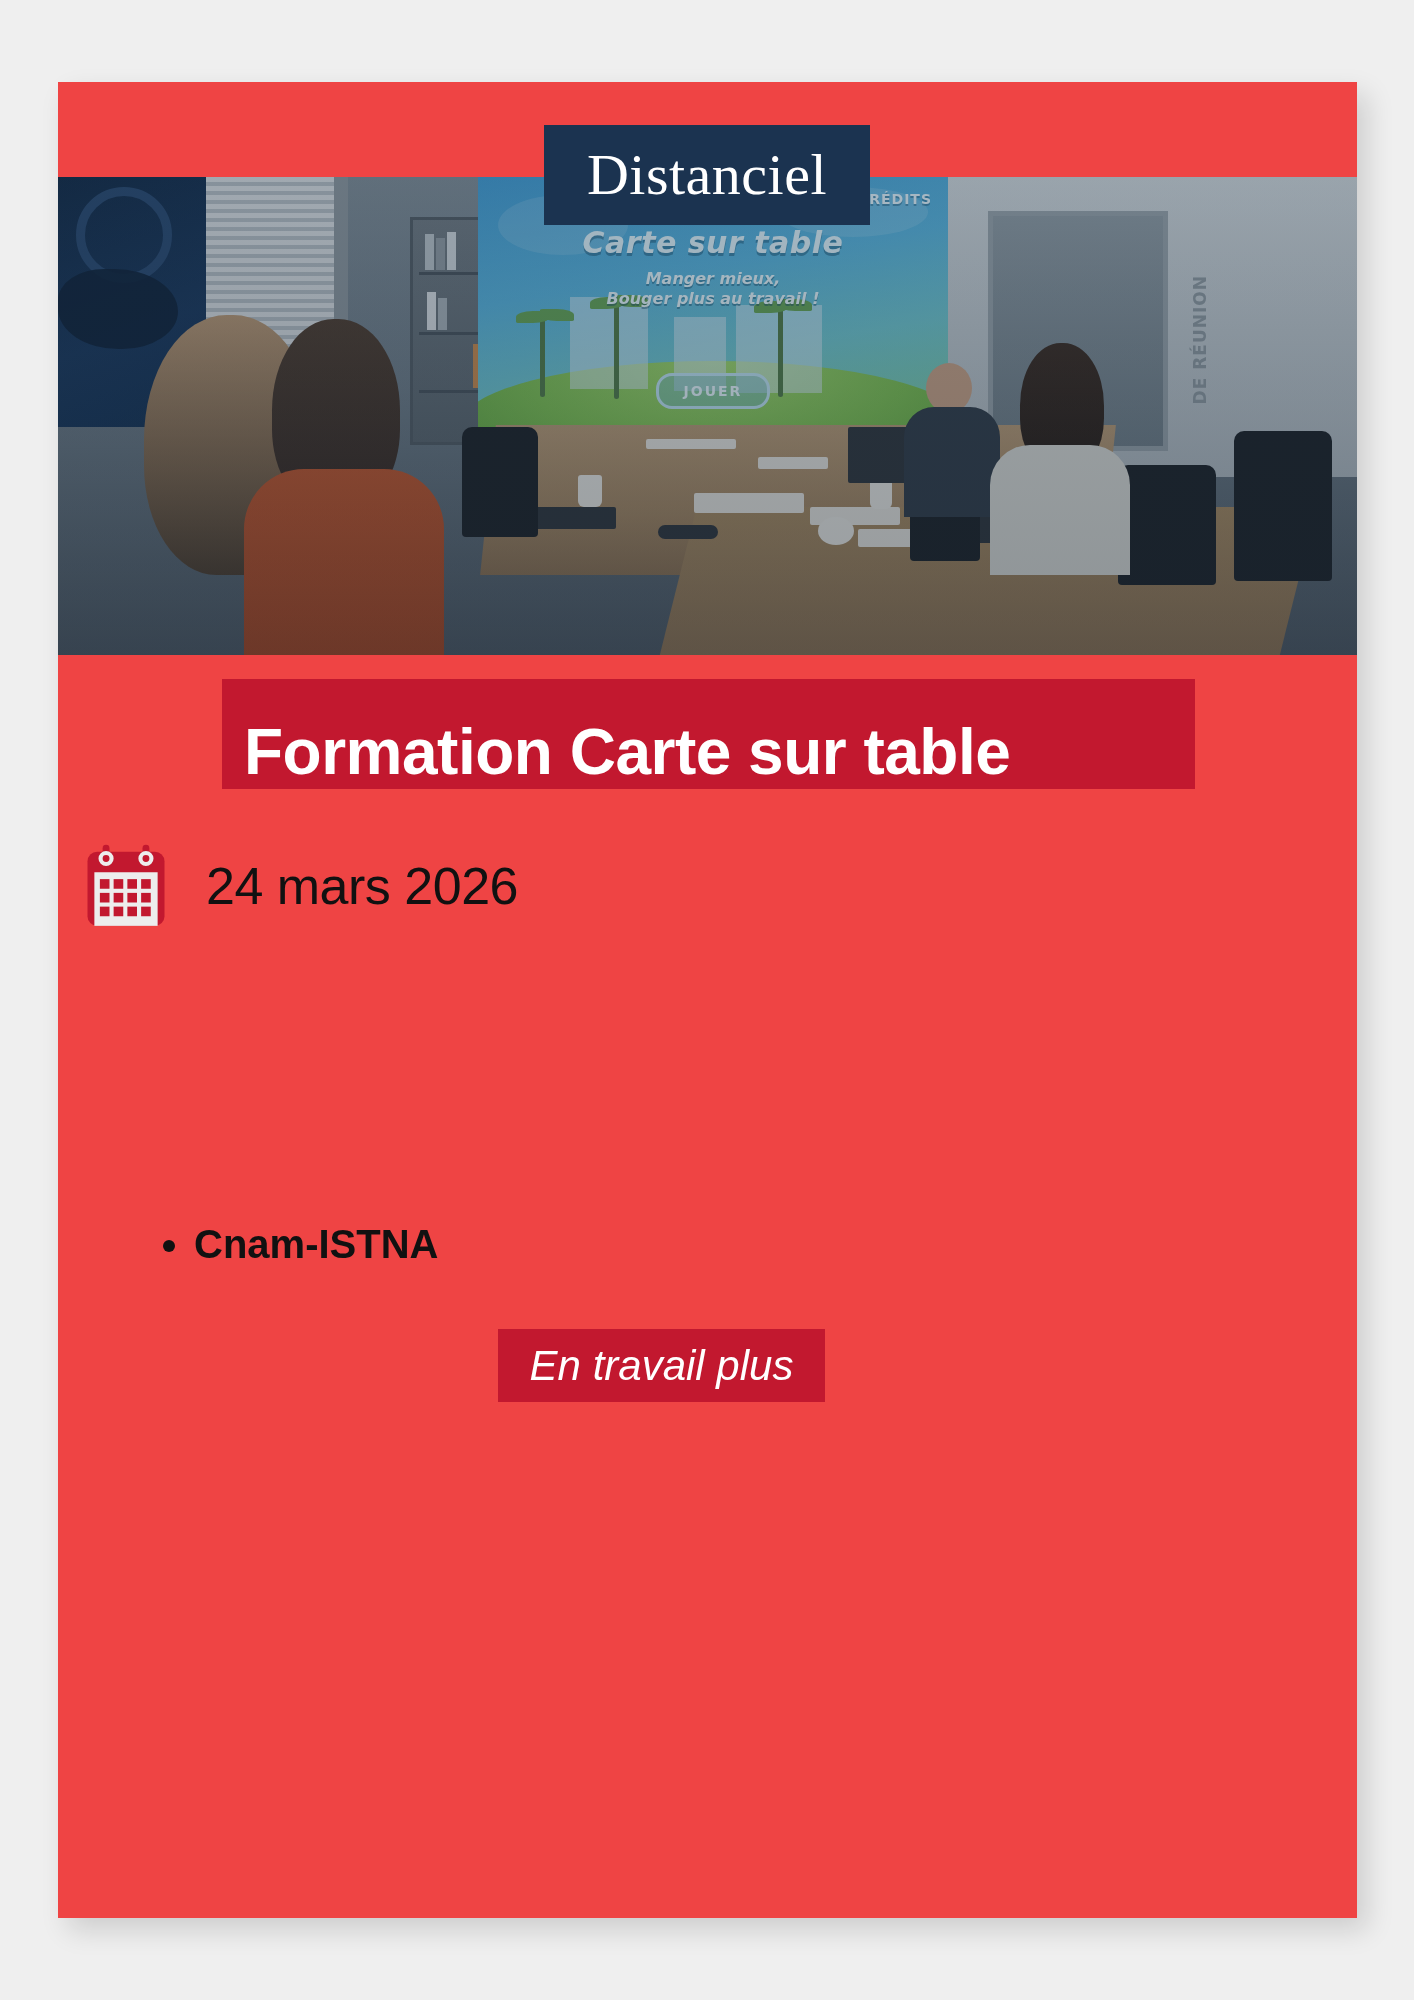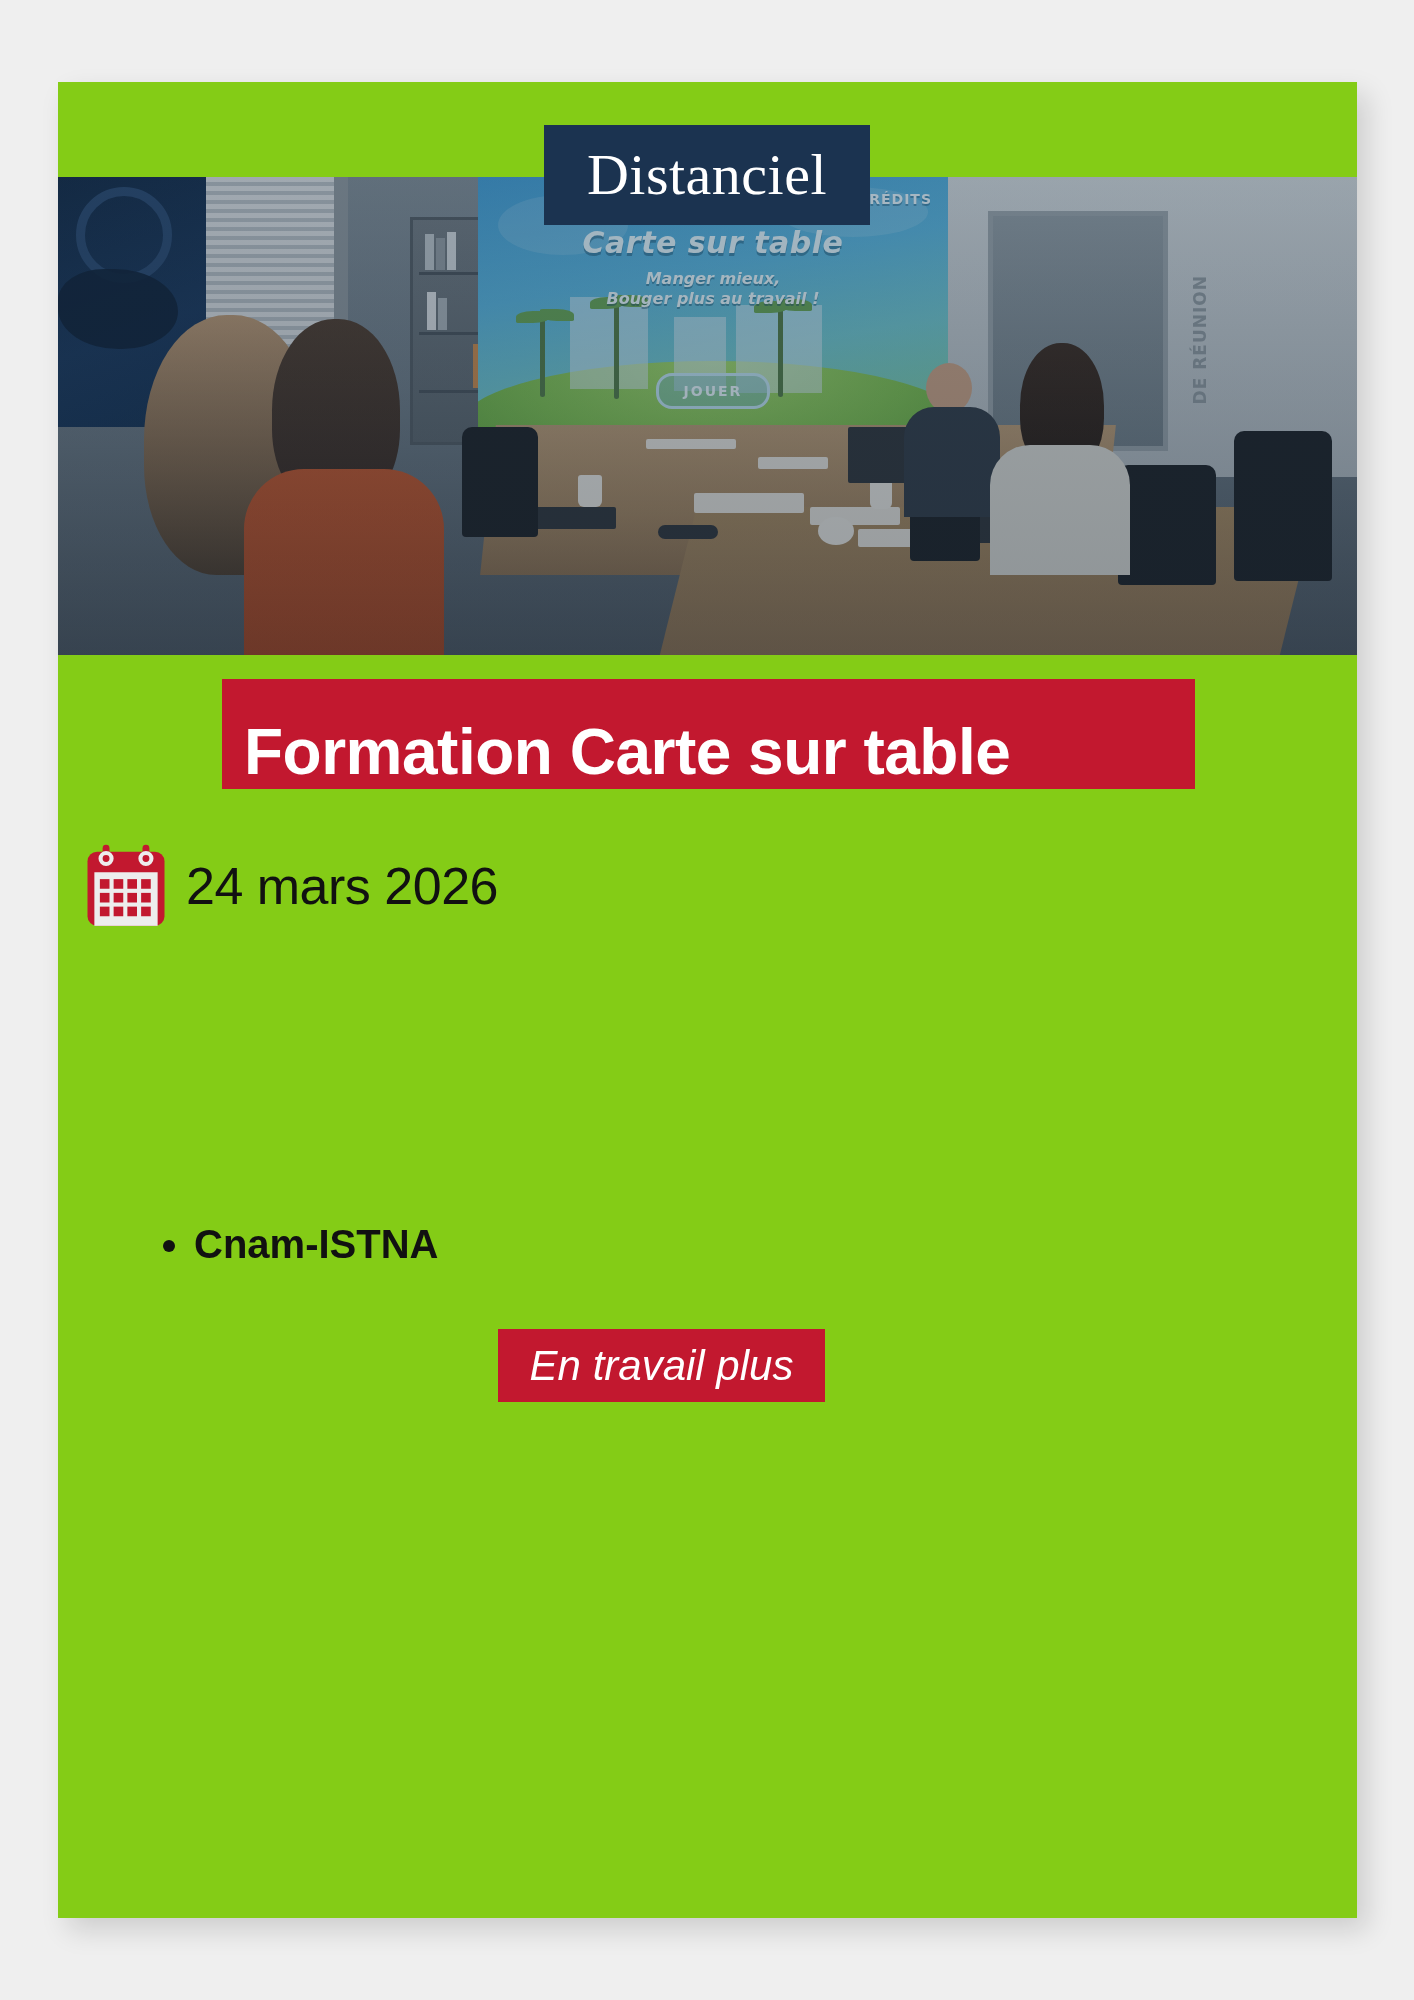--- a/index.html
+++ b/index.html
@@ -15,21 +15,21 @@
     position: relative;
   }
 
   
   #card {
     position: absolute;
     left: 58px;
     top: 82px;
     width: 1299px;
     height: 1836px;
-    background: #84cc16;
+    background: #ef4444;
     box-shadow: 10px 12px 26px rgba(0,0,0,0.14);
   }
 
   
   #badge {
     position: absolute;
     left: 486px;            
     top: 43px;
     width: 326px;
     height: 100px;
@@ -267,21 +267,21 @@
     padding-left: 22px;
     white-space: nowrap;
   }
 
   
   .info-row {
     position: absolute;
     display: flex;
     align-items: center;
   }
-  #row-date { left: 8px; top: 760px; }
+  #row-date { left: 8px; top: 760px; gap: 20px; }
   #row-place { left: 8px; top: 880px; }
 
   .icon-box {
     width: 120px;
     display: flex;
     justify-content: center;
     align-items: center;
   }
   .info-text {
     font-size: 52px;

